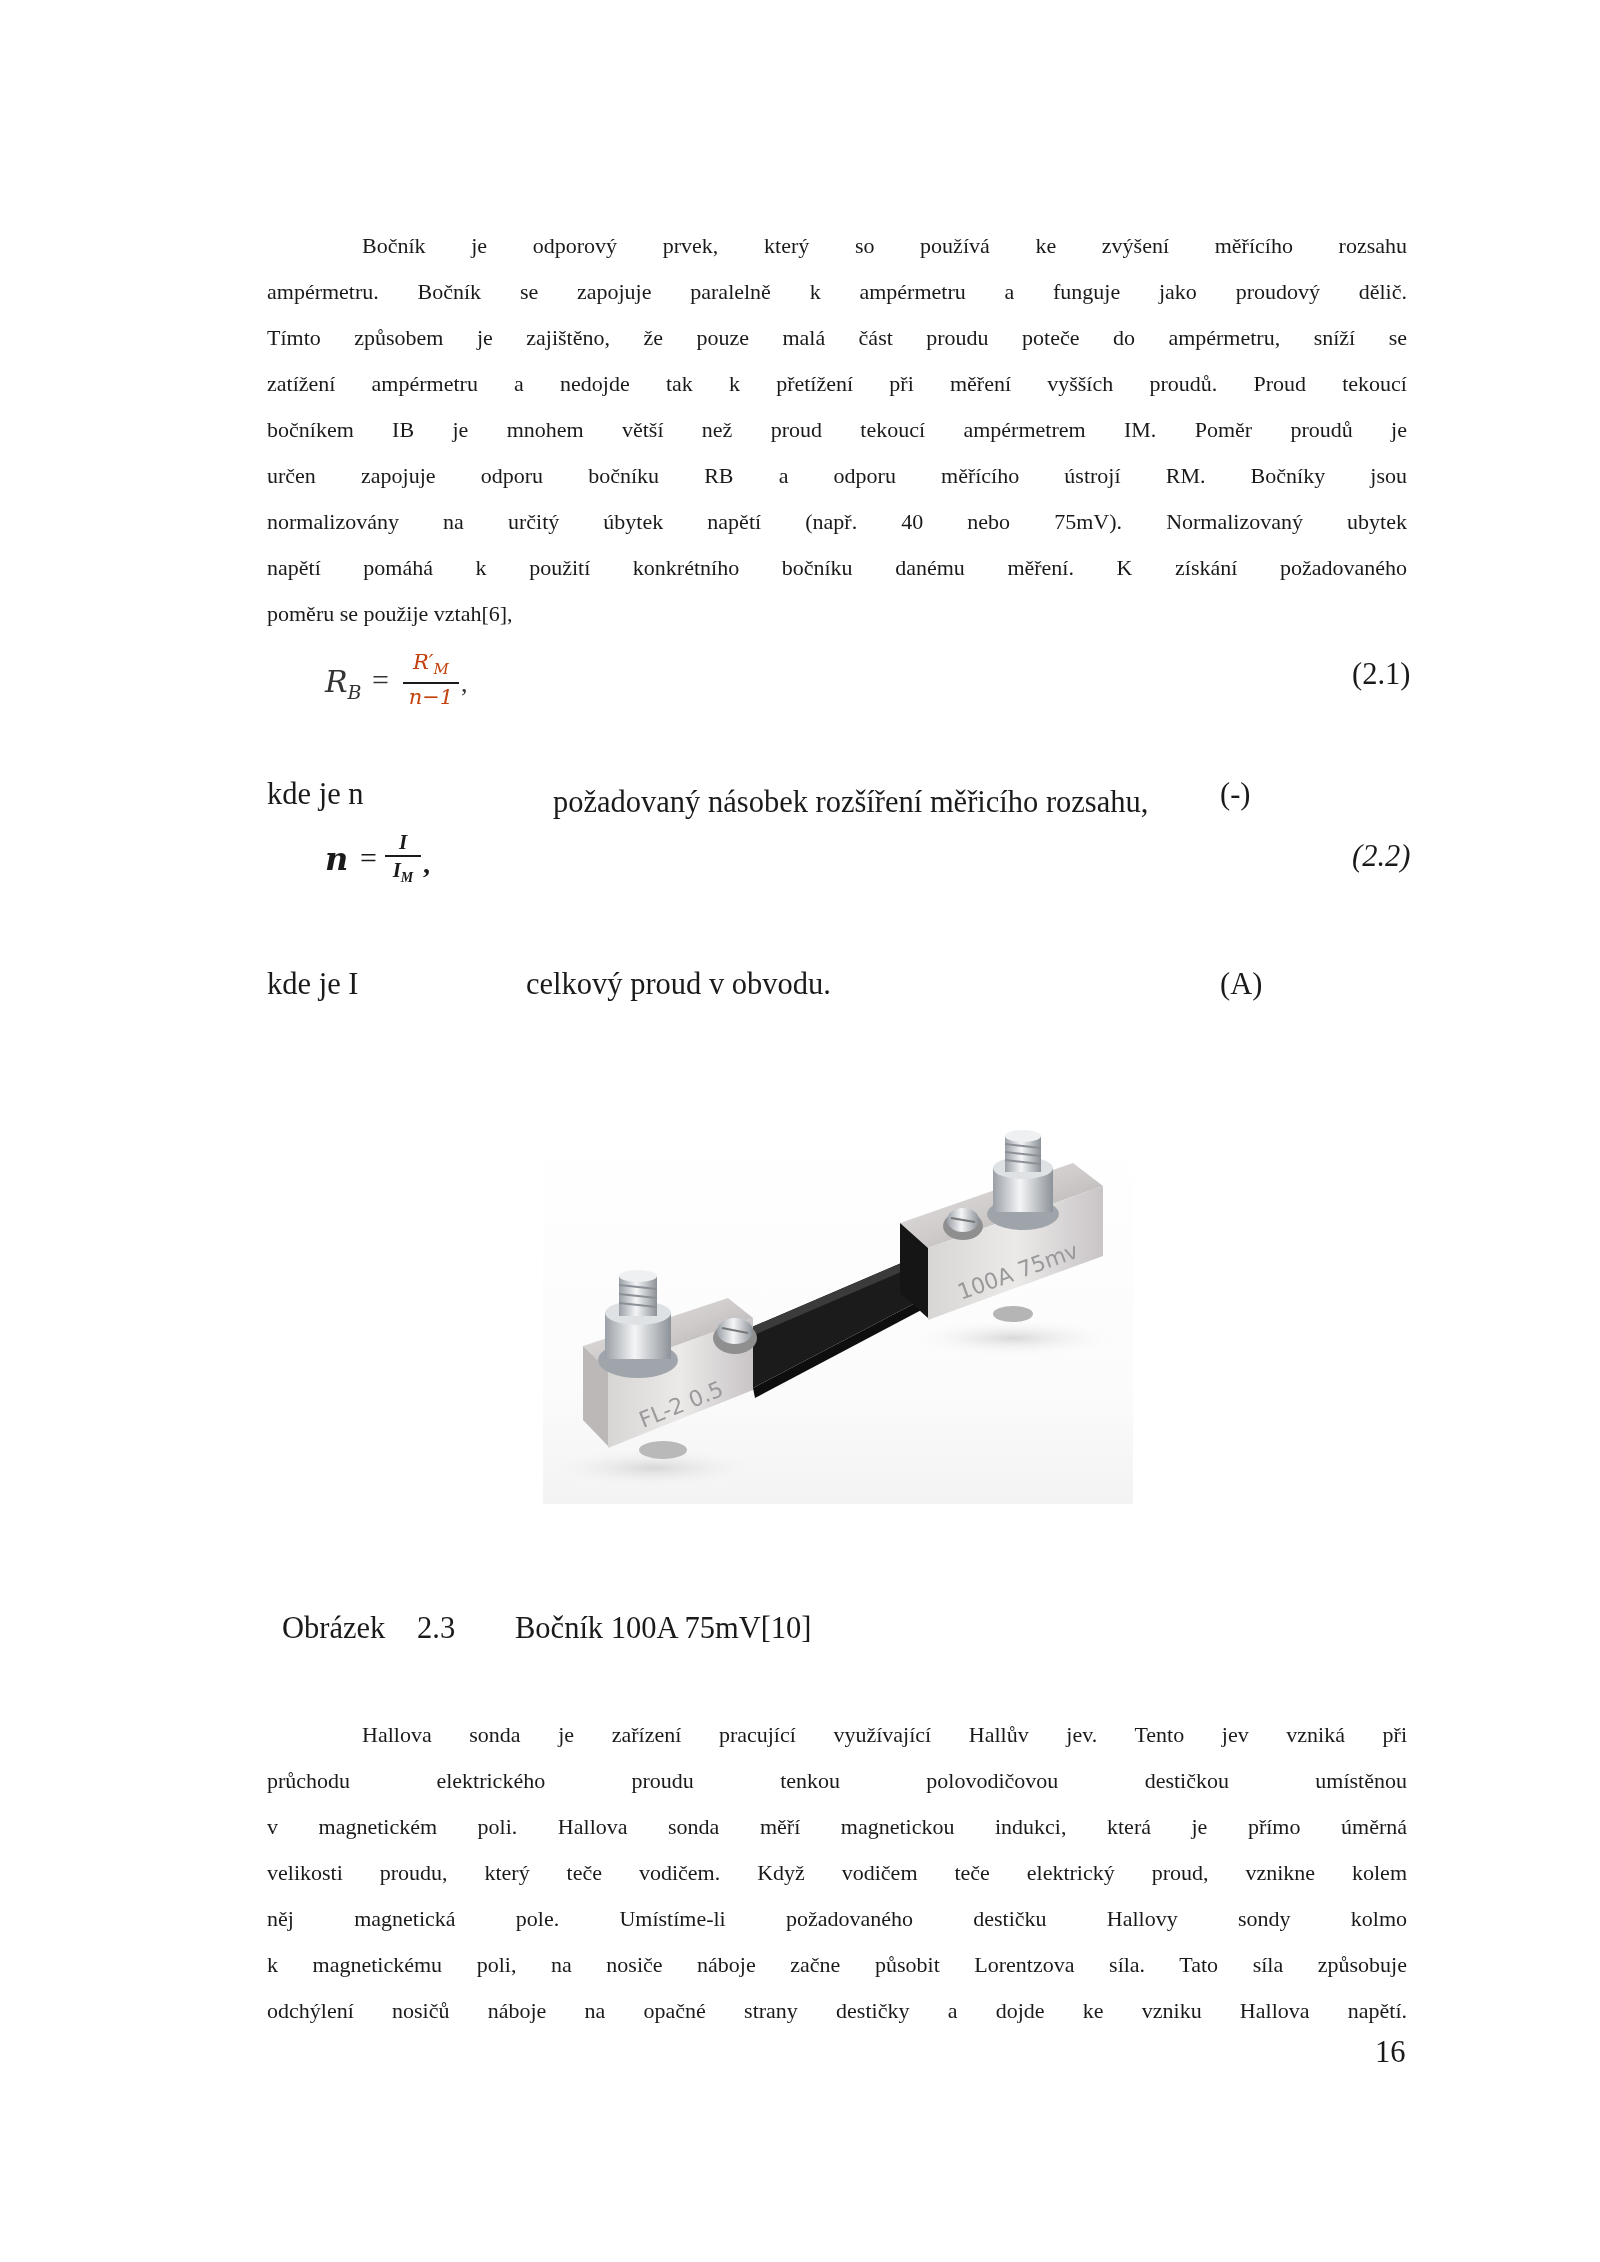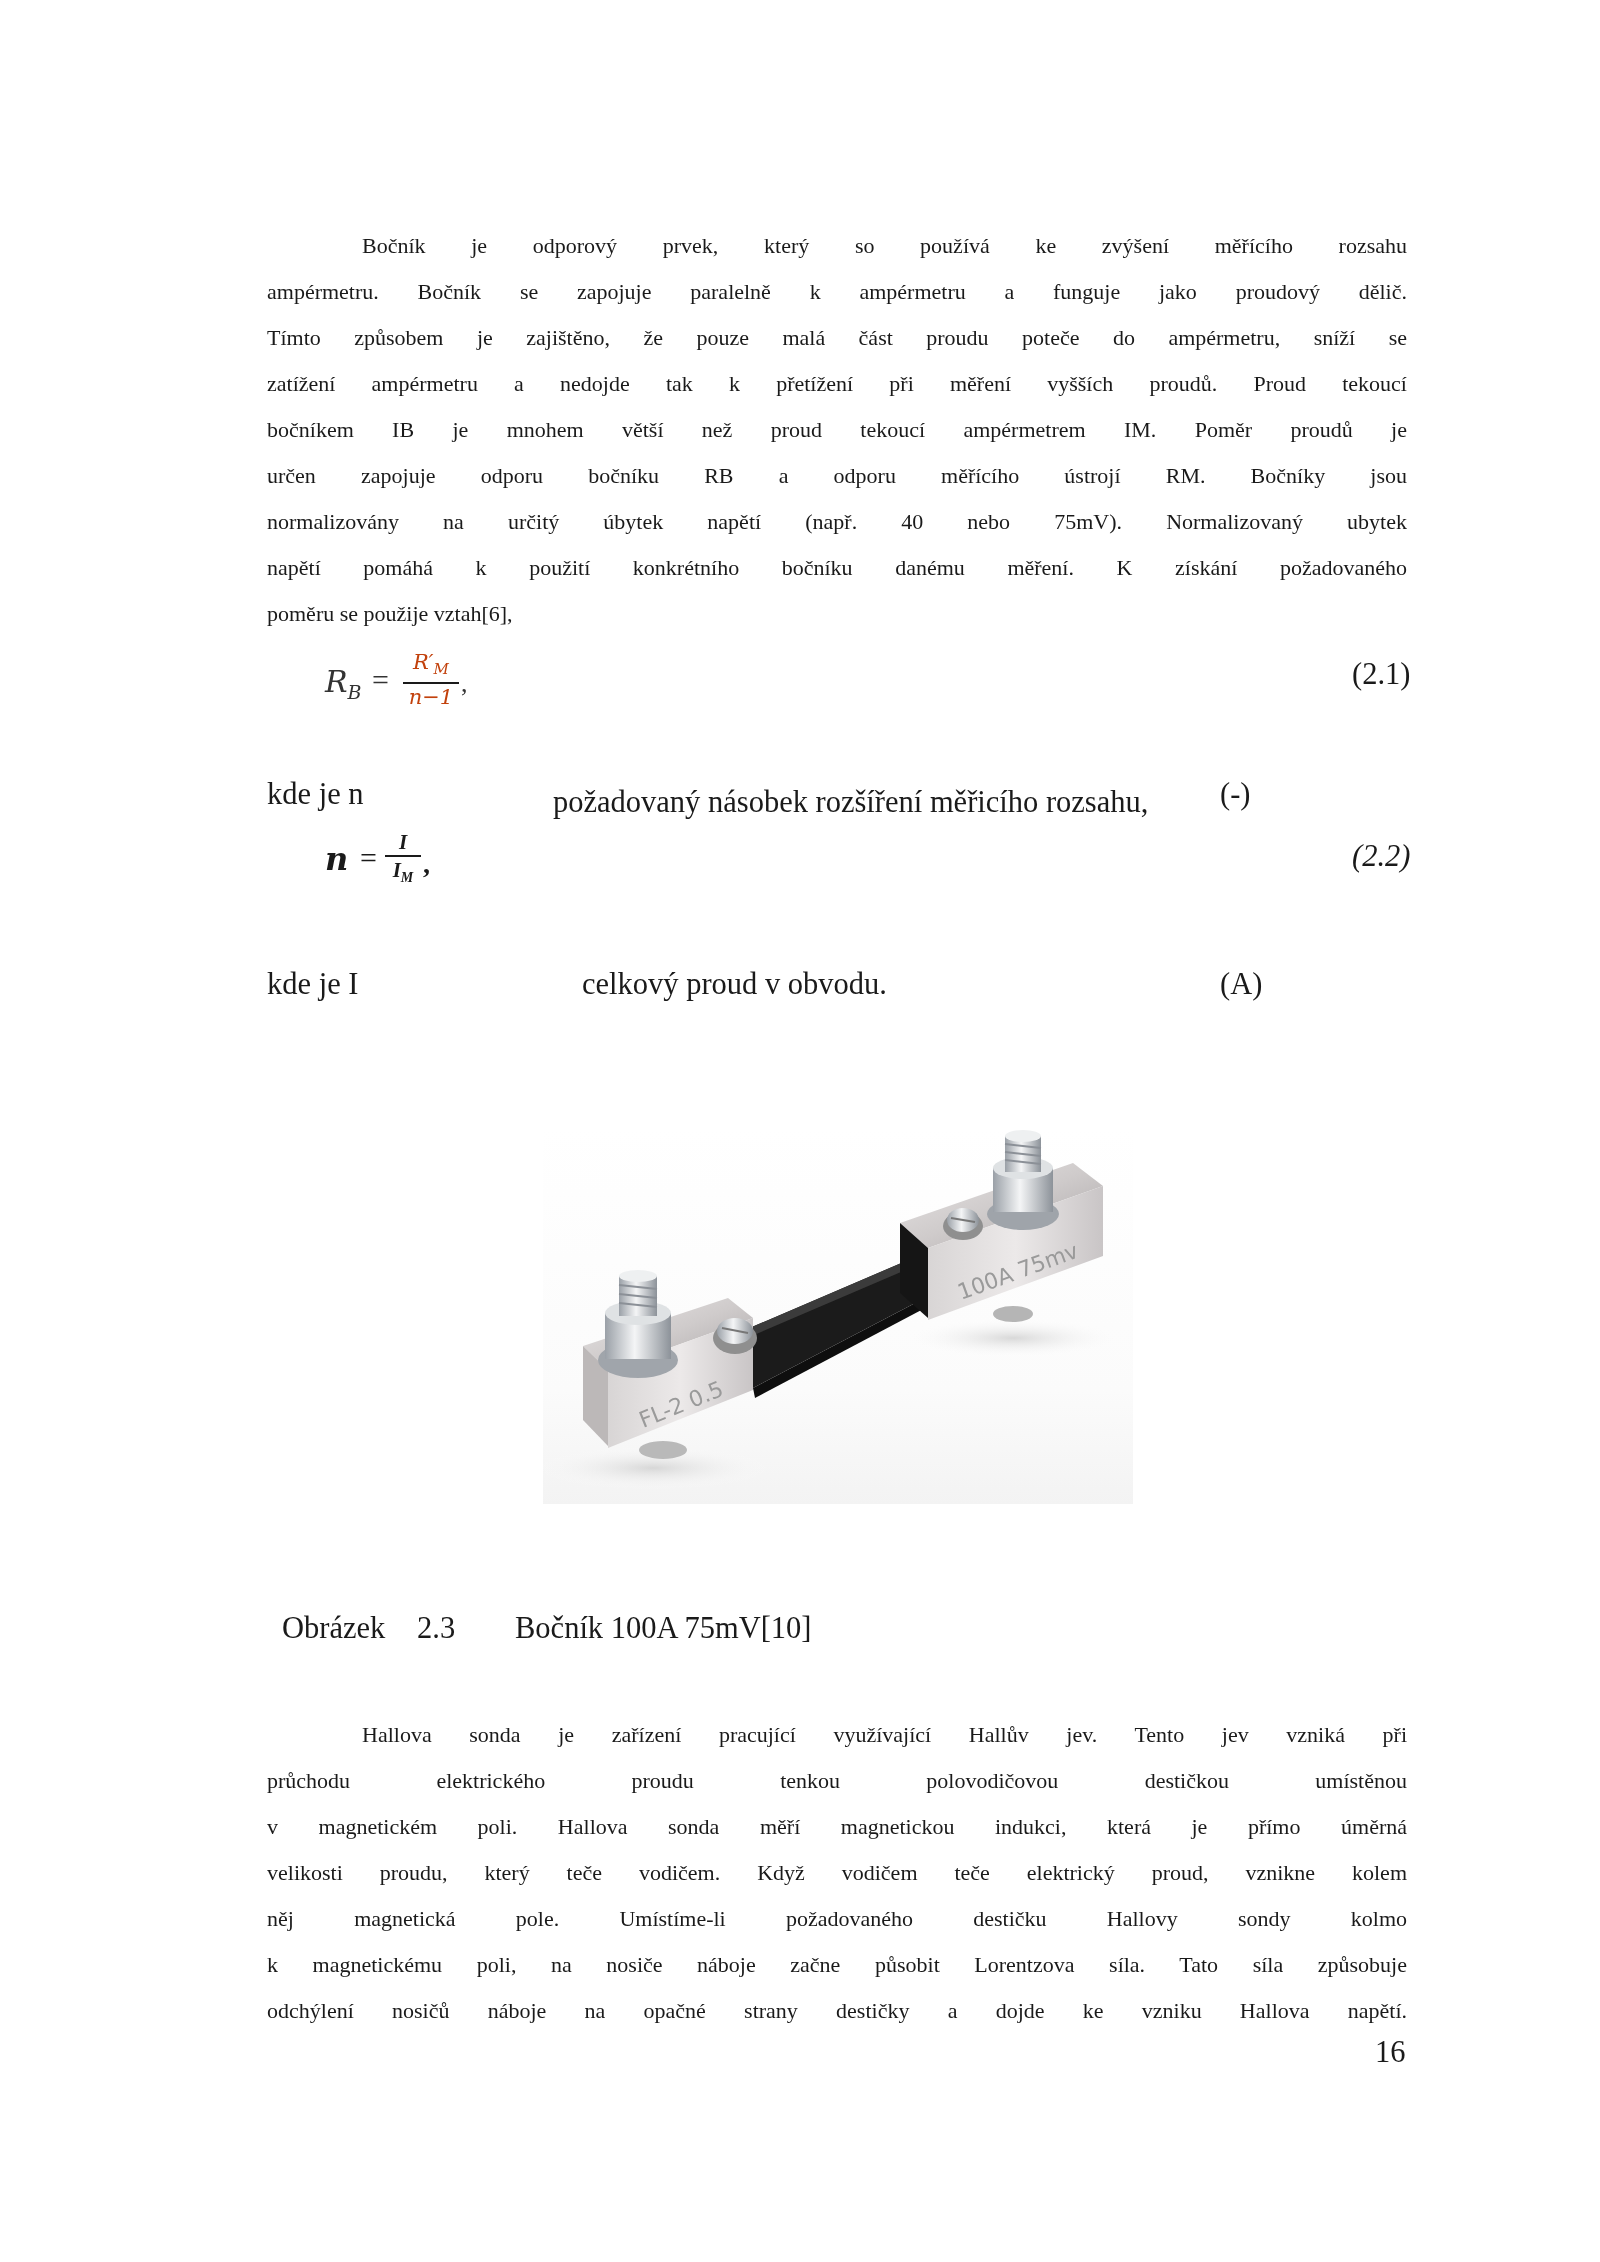--- a/index.html
+++ b/index.html
@@ -62,21 +62,21 @@
     <span class="num">I</span>
     <span class="bar"></span>
     <span class="den"><span>I</span><sub style="font-size:14px;">M</sub></span>
   </span>
   <span class="abs" style="left:423px; top:846px; font-size:28px; font-weight:bold;">,</span>
   <span class="eqnum" style="left:1332px; top:838px;font-style:italic;">(2.2)</span>
 </div>
 
 <div>
   <span class="abs" style="left:267px; top:966px;">kde je  I</span>
-  <span class="abs" style="left:582px; top:966px;">celkový proud v obvodu.</span>
+  <span class="abs" style="left:526px; top:966px;">celkový proud v obvodu.</span>
   <span class="abs" style="left:1220px; top:966px;">(A)</span>
 </div>
 
 <div class="photo" title="Bočník 100A 75mV – fotografie kovového bočníku se dvěma svorkami">
   <svg viewBox="0 0 590 376" xmlns="http://www.w3.org/2000/svg">
     <defs>
       <linearGradient id="metal" x1="0" y1="0" x2="1" y2="1">
         <stop offset="0" stop-color="#e9e6e6"></stop>
         <stop offset="0.5" stop-color="#cfcbcb"></stop>
         <stop offset="1" stop-color="#a9a5a6"></stop>

